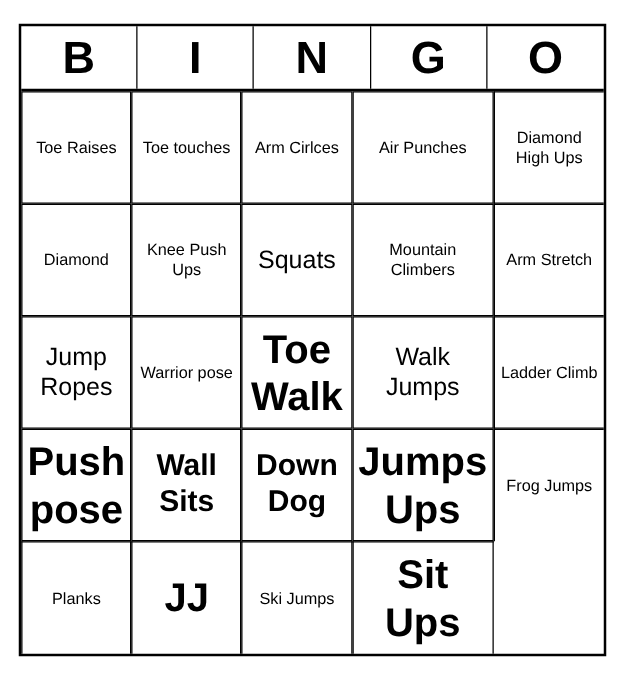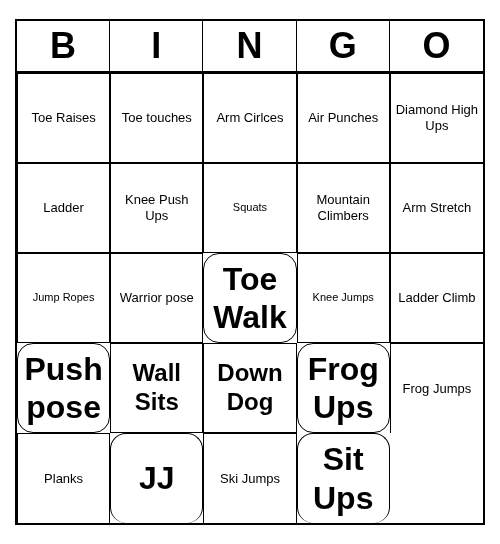--- a/index.html
+++ b/index.html
@@ -64,64 +64,63 @@
 
     .bingo-cell:nth-last-child(-n+5) {
       border-bottom: none;
     }
 
     .size-small {
       font-size: 13px;
     }
 
     .size-medium {
-      font-size: 11px;
+      font-size: 20px;
     }
 
     .size-large {
       font-size: 24px;
       font-weight: bold;
     }
 
     .size-xlarge {
       font-size: 32px;
       font-weight: bold;
-      border-radius: 16px;
     }
   </style>
 </head>
 <body>
 
 <div class="bingo-card">
   <div class="bingo-header">
   <div class="bingo-header-cell">B</div>
       <div class="bingo-header-cell">I</div>
       <div class="bingo-header-cell">N</div>
       <div class="bingo-header-cell">G</div>
       <div class="bingo-header-cell">O</div>
     </div>
   <div class="bingo-grid">
   <div class="bingo-cell size-small">Toe Raises</div>
       <div class="bingo-cell size-small">Toe touches</div>
       <div class="bingo-cell size-small">Arm Cirlces</div>
       <div class="bingo-cell size-small">Air Punches</div>
       <div class="bingo-cell size-small">Diamond High Ups</div>
-      <div class="bingo-cell size-small">Ladder</div>
+      <div class="bingo-cell size-small">Diamond</div>
       <div class="bingo-cell size-small">Knee Push Ups</div>
       <div class="bingo-cell size-medium">Squats</div>
       <div class="bingo-cell size-small">Mountain Climbers</div>
       <div class="bingo-cell size-small">Arm Stretch</div>
       <div class="bingo-cell size-medium">Jump Ropes</div>
       <div class="bingo-cell size-small">Warrior pose</div>
       <div class="bingo-cell size-xlarge">Toe Walk</div>
-      <div class="bingo-cell size-medium">Knee Jumps</div>
+      <div class="bingo-cell size-medium">Walk Jumps</div>
       <div class="bingo-cell size-small">Ladder Climb</div>
       <div class="bingo-cell size-xlarge">Push pose</div>
       <div class="bingo-cell size-large">Wall Sits</div>
       <div class="bingo-cell size-large">Down Dog</div>
-      <div class="bingo-cell size-xlarge">Frog Ups</div>
+      <div class="bingo-cell size-xlarge">Jumps Ups</div>
       <div class="bingo-cell size-small">Frog Jumps</div>
       <div class="bingo-cell size-small">Planks</div>
       <div class="bingo-cell size-xlarge">JJ</div>
       <div class="bingo-cell size-small">Ski Jumps</div>
       <div class="bingo-cell size-xlarge">Sit Ups</div>
     </div>
 </div>
 
 </body></html>

